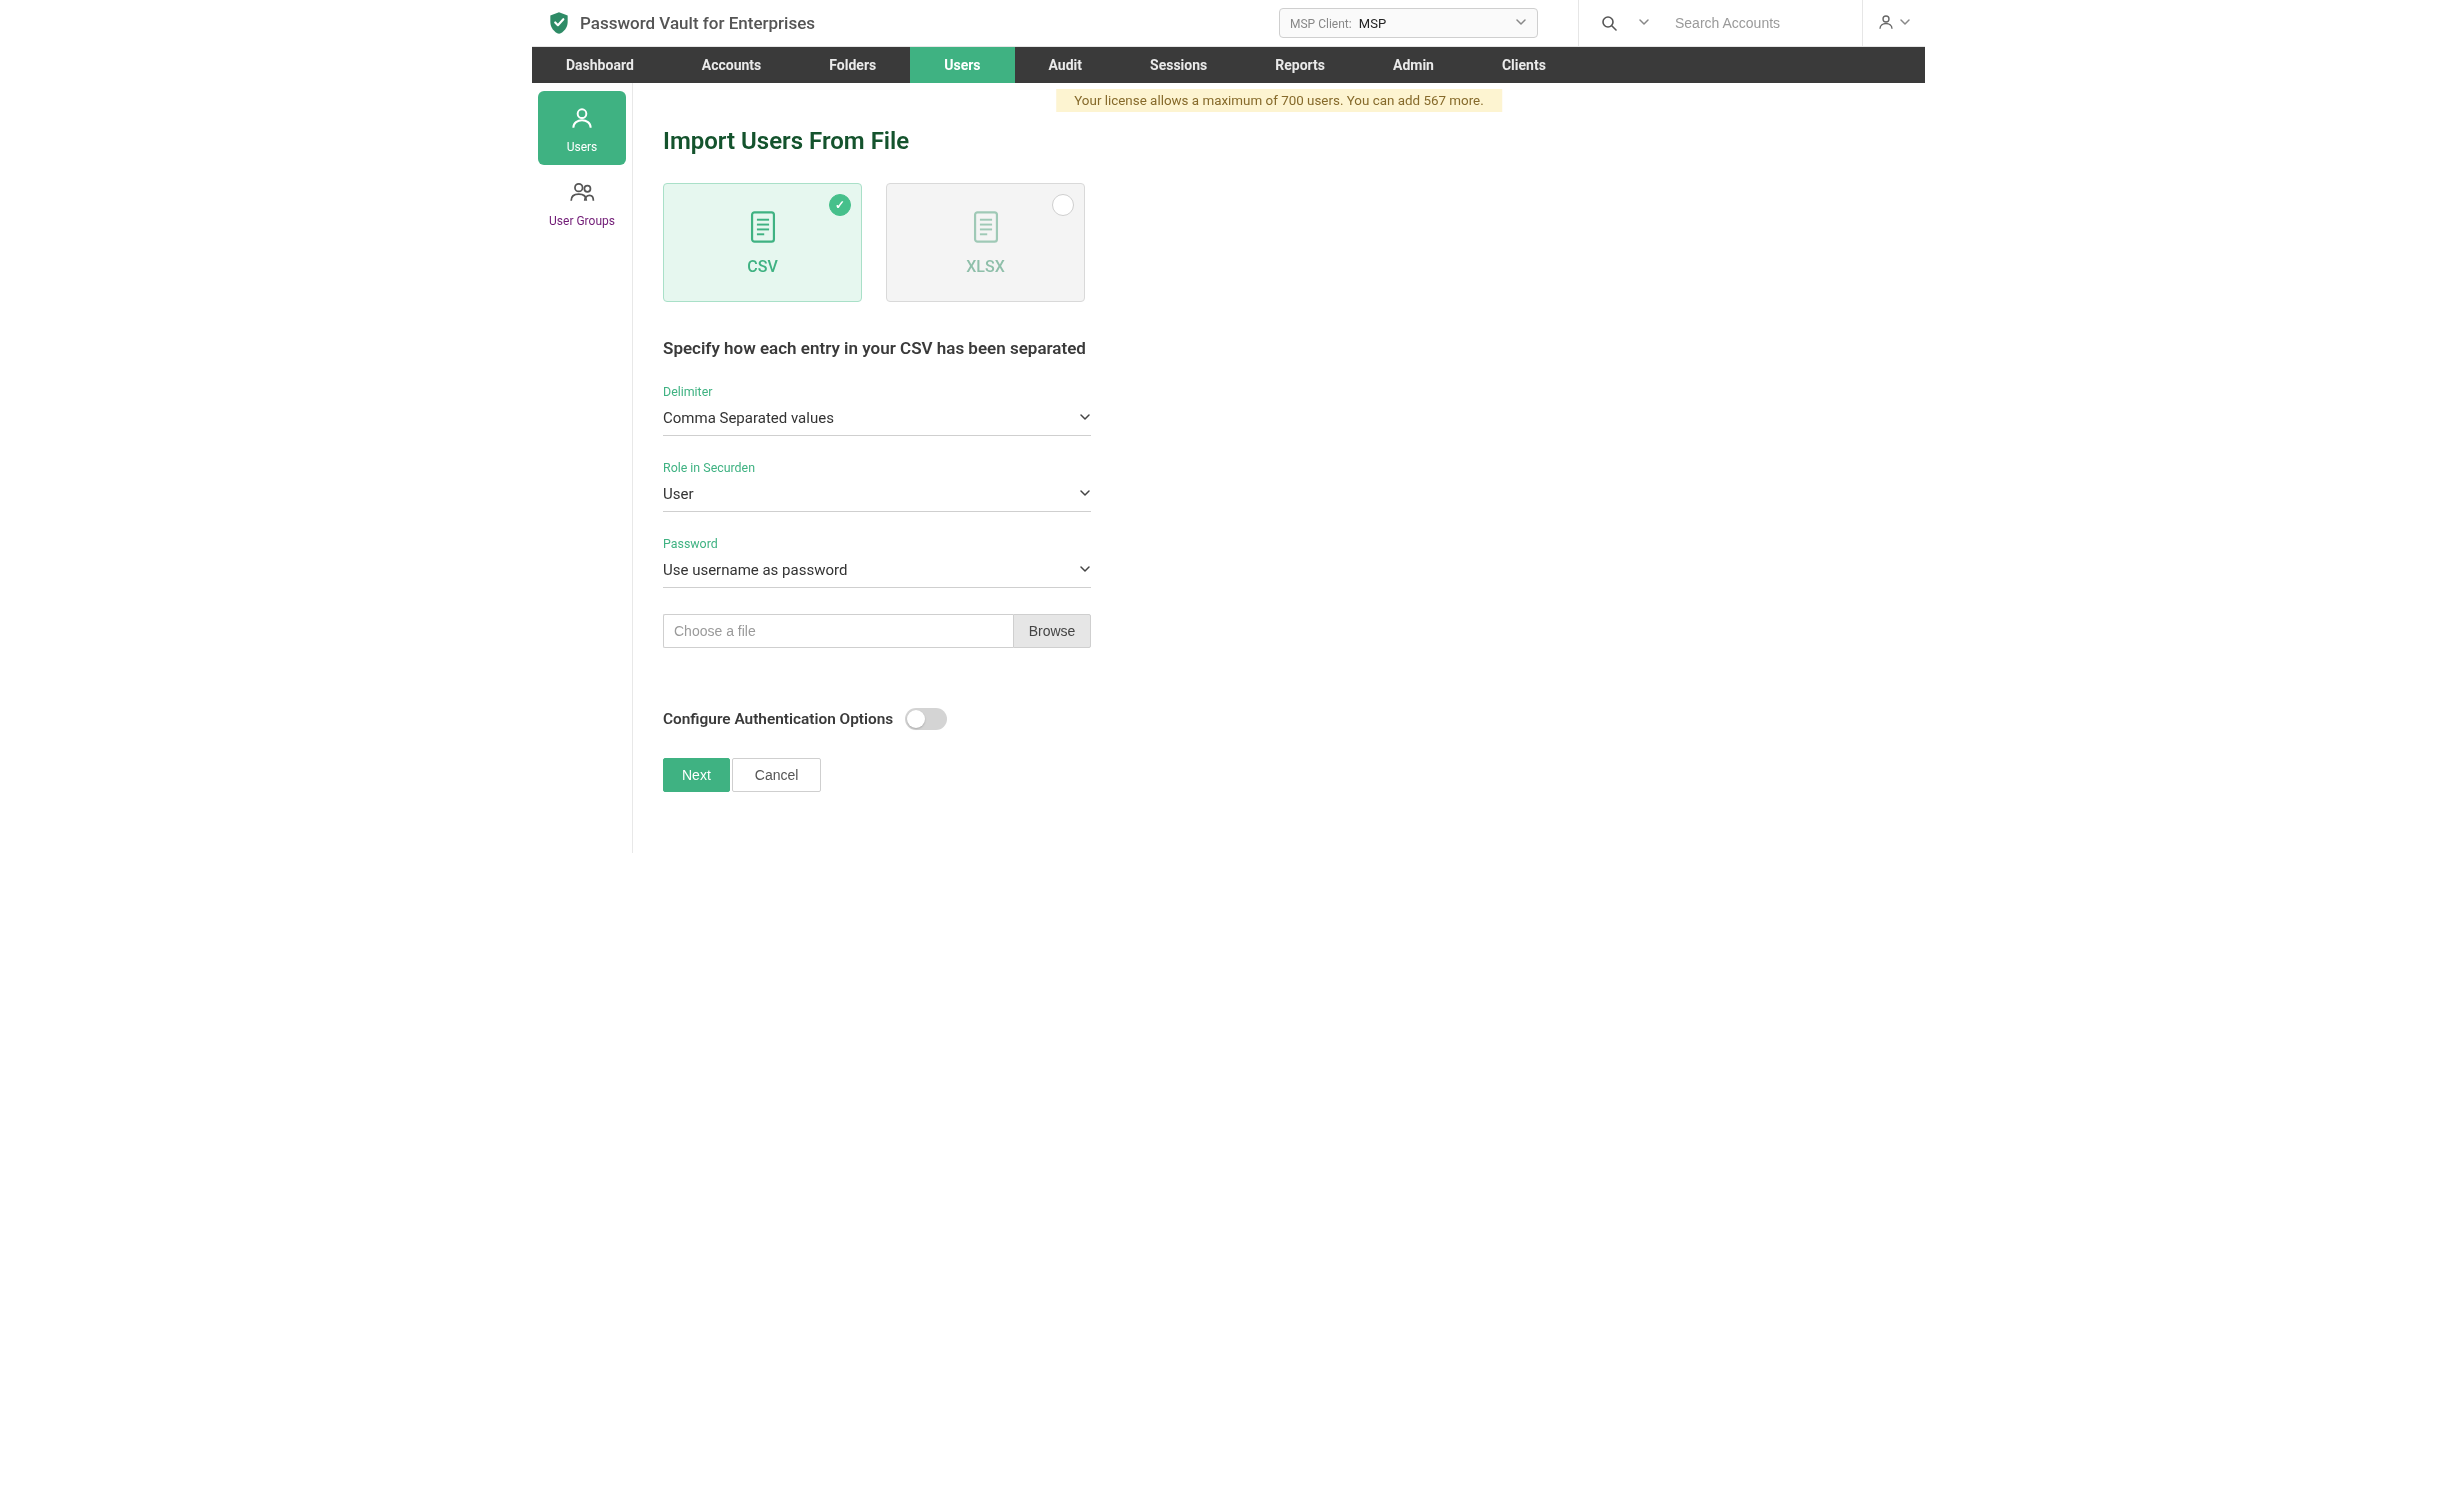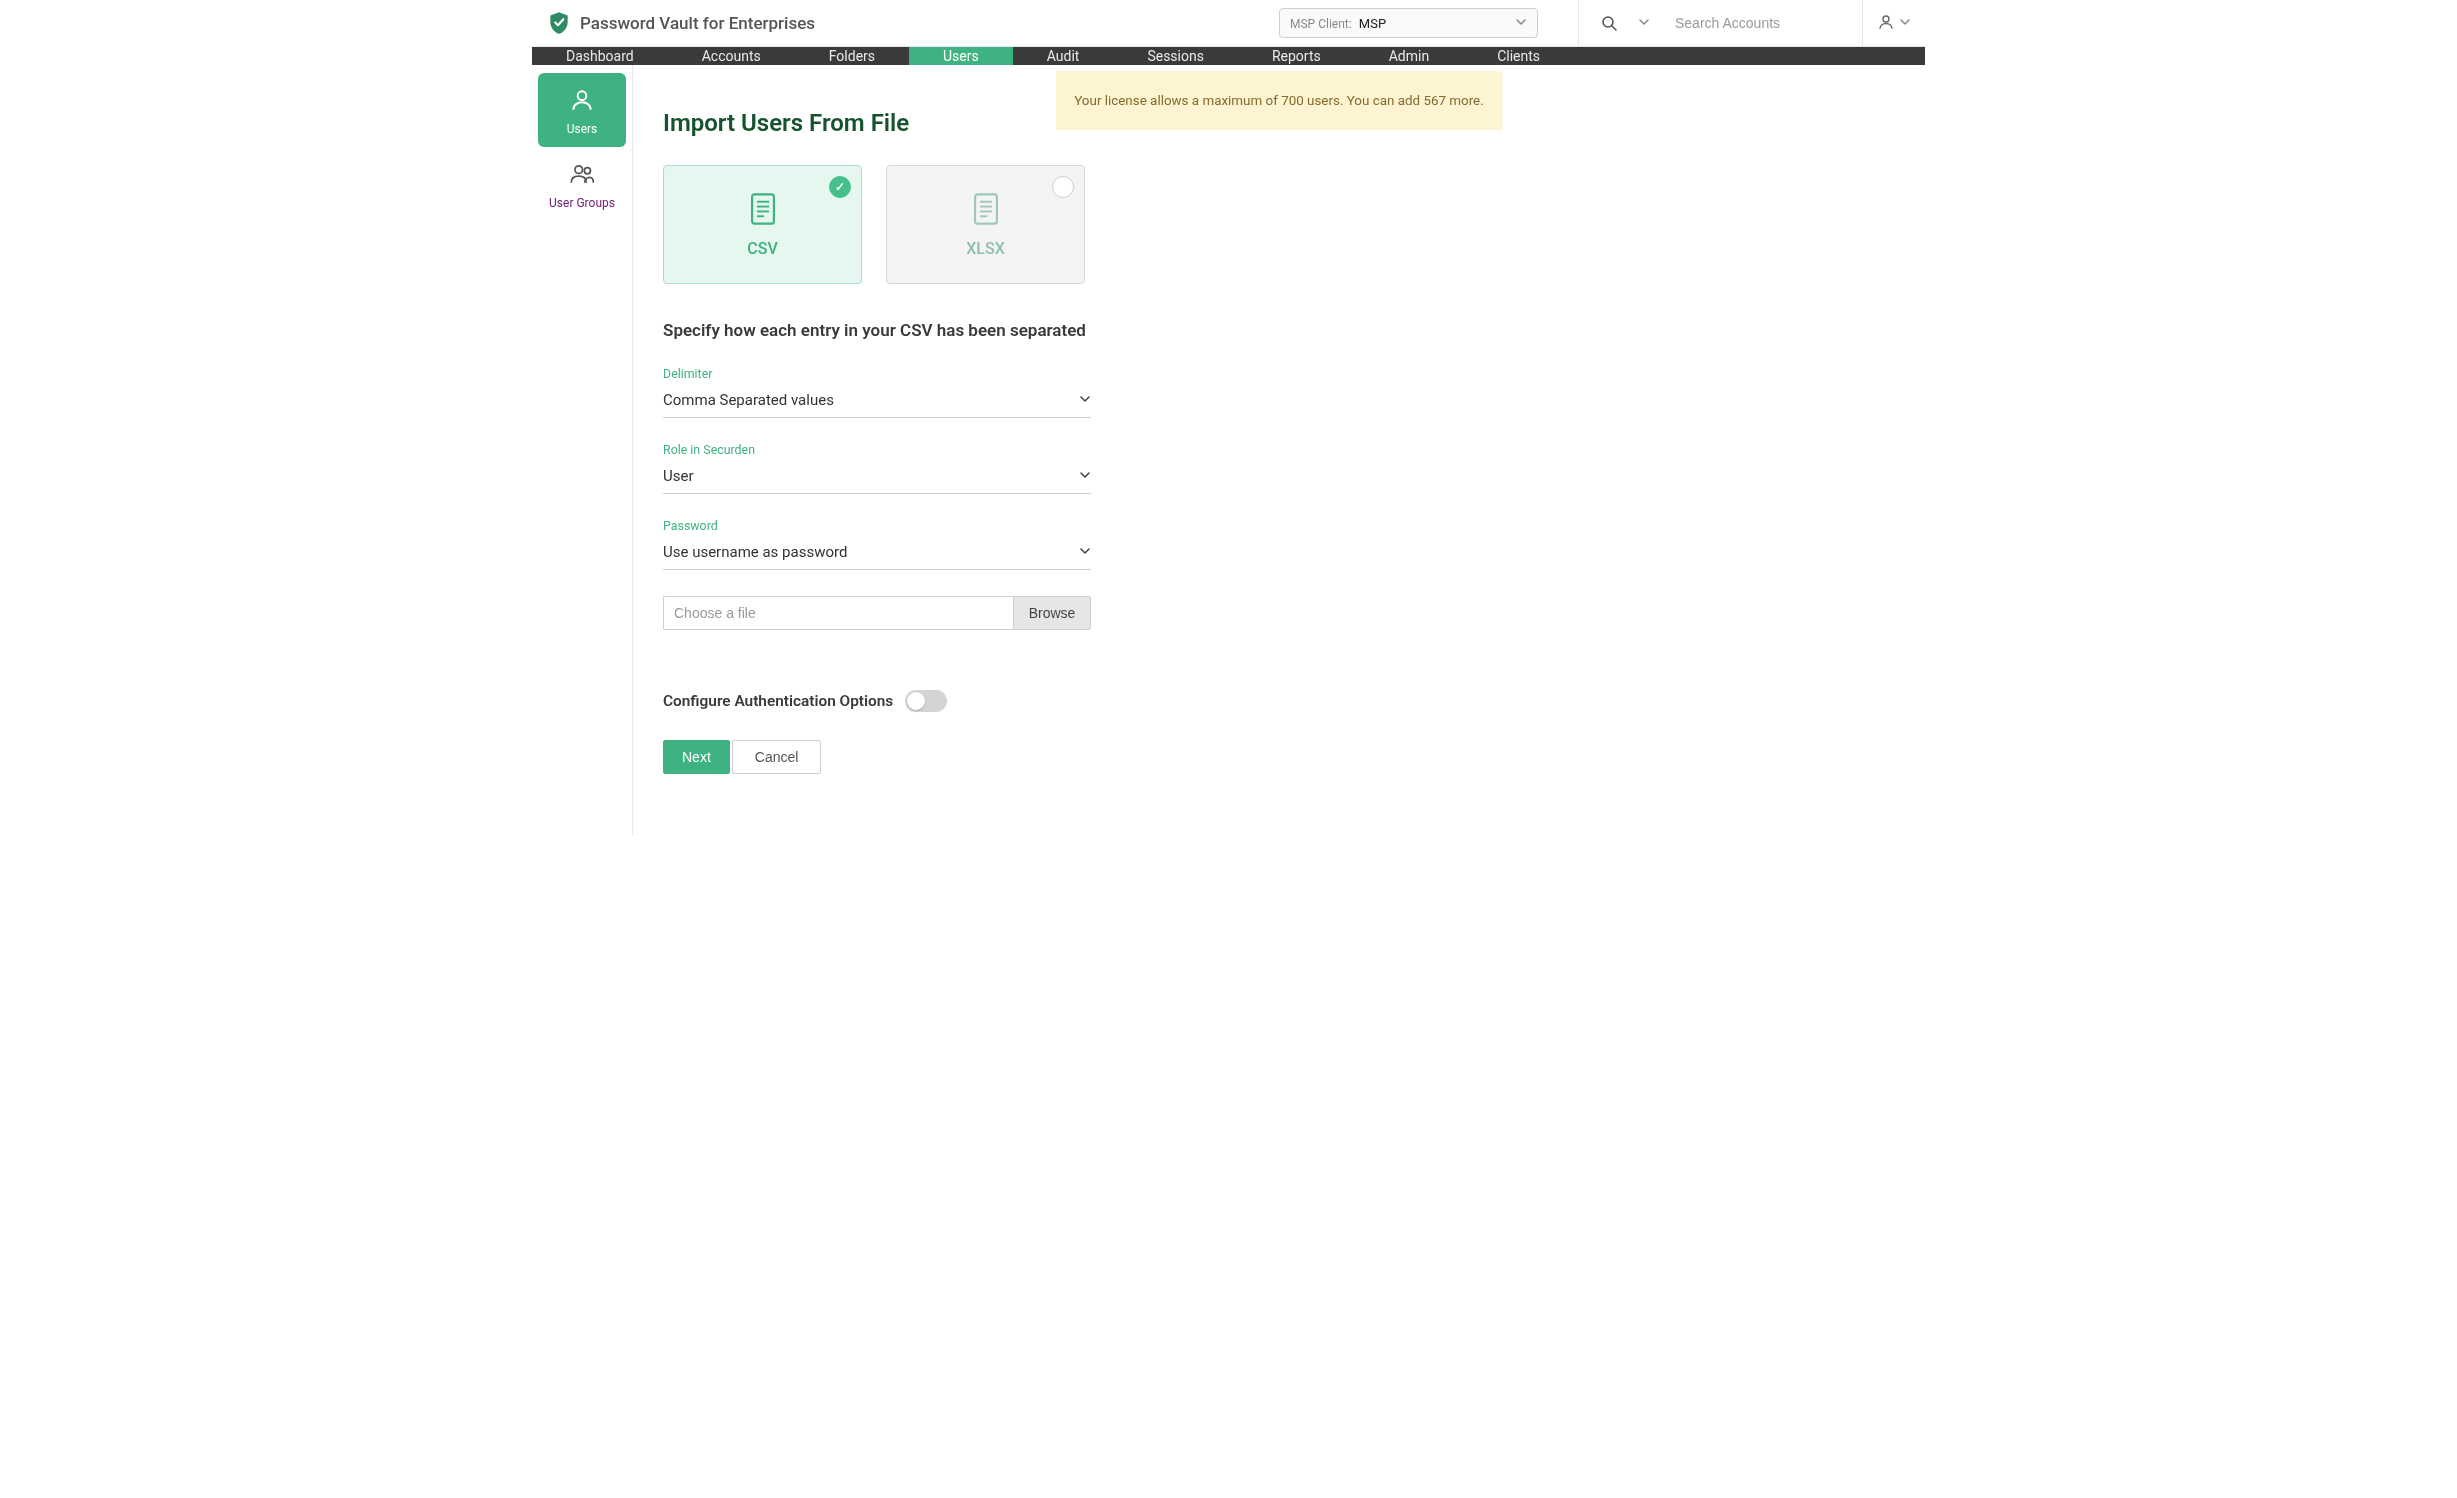--- a/index.html
+++ b/index.html
@@ -90,21 +90,22 @@
     border-left: 1px solid #e6e6e6;
     height: 100%;
     padding-left: 14px;
     color: #666;
   }
 
   
   .main-nav {
     display: flex;
     background: var(--dark-bar);
-    height: 18px;
+    height: 36px;
+    font-weight: bold;
   }
   .main-nav .nav-item {
     color: #eaeaea;
     font-size: 14px;
     display: flex;
     align-items: center;
     justify-content: center;
     padding: 0 34px;
     cursor: pointer;
   }
@@ -147,21 +148,21 @@
 
   
   .license-banner {
     position: absolute;
     top: 6px;
     left: 50%;
     transform: translateX(-50%);
     background: var(--banner-bg);
     color: var(--banner-text);
     font-size: 13.4px;
-    padding: 22px 18px;
+    padding: 4px 18px;
     white-space: nowrap;
   }
 
   .page-title {
     font-size: 24px;
     font-weight: 600;
     color: #14532d;
     margin: 20px 0 28px 0;
   }
 

